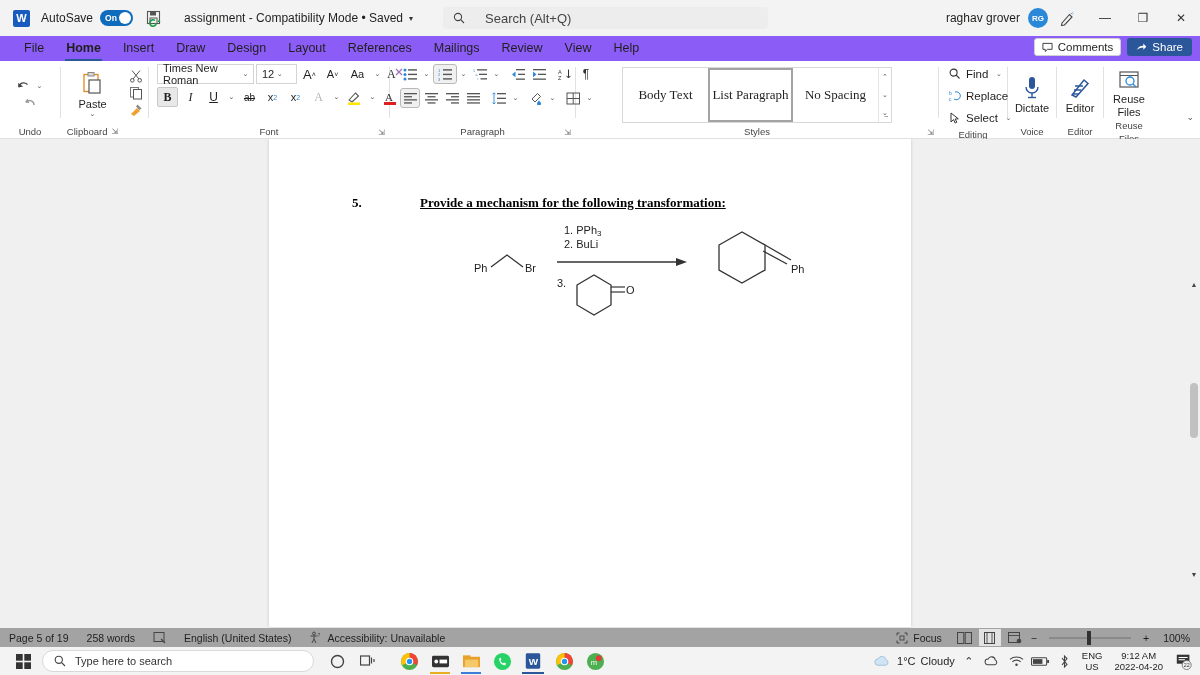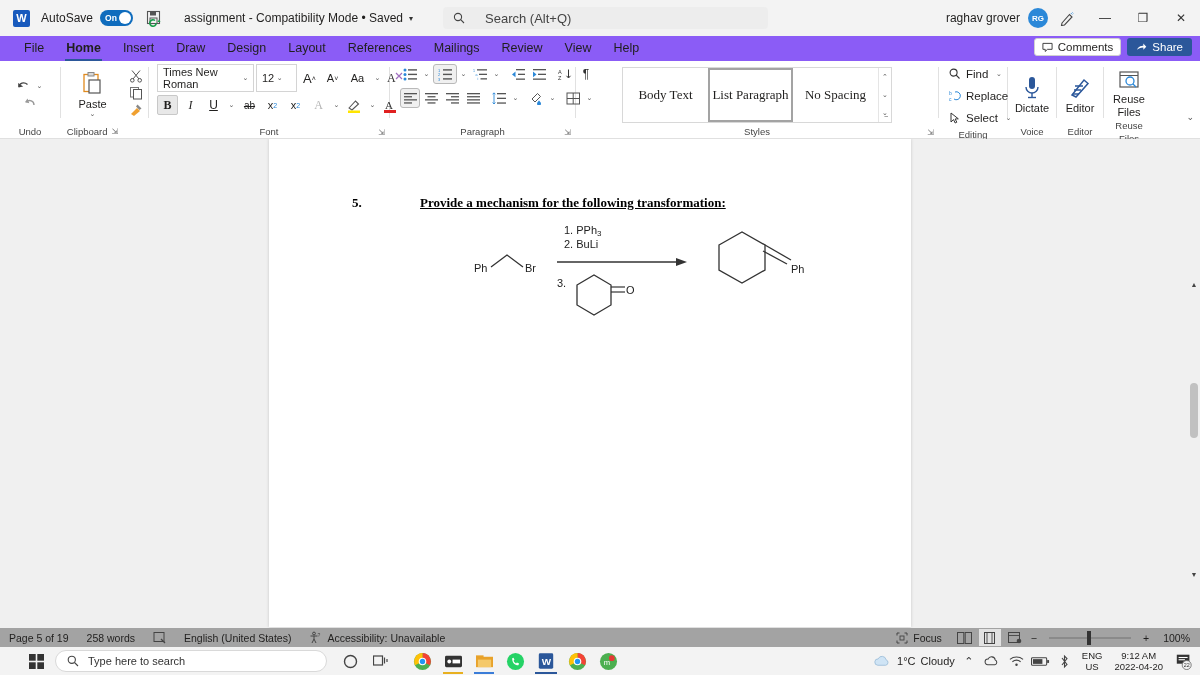--- a/index.html
+++ b/index.html
@@ -90,21 +90,21 @@
          padding: 2px 4px; border-radius: 3px; cursor: default; }
   .btn-lbl { font-size: 11px; color: #201f1e; margin-top: 1px; text-align: center; line-height: 12px; }
   .ico { display: flex; align-items: center; justify-content: center; }
 
   .undo-col { display: flex; flex-direction: column; gap: 2px; align-items: center; }
   .undo-row { display: flex; align-items: center; gap: 2px; }
 
   
   .fontrow1, .fontrow2 { display: flex; align-items: center; gap: 2px; }
   .font-name-box, .font-size-box {
-    border: 1px solid #d4d4d4; background: #fff; height: 28px; font-size: 11px;
+    border: 1px solid #d4d4d4; background: #fff; height: 20px; font-size: 11px;
     display: flex; align-items: center; padding: 0 3px 0 5px; color: #201f1e;
   }
   .font-name-box { width: 97px; justify-content: space-between; }
   .font-size-box { width: 41px; }
   .sq { width: 21px; height: 20px; display: flex; align-items: center; justify-content: center;
         font-size: 12px; color: #201f1e; border-radius: 2px; }
   .sq.active { background: #e8e8e8; border: 1px solid #c8c8c8; }
   .sq.dim { color: #b4b4b4; }
   .chev { font-size: 7px; color: #555; width: 11px; text-align: center; }
 
@@ -169,21 +169,21 @@
   }
   .sb-item { display: flex; align-items: center; gap: 5px; padding: 0 9px; white-space: nowrap; }
   .sb-right { position: absolute; right: 4px; display: flex; align-items: center; gap: 3px; }
   .view-btn { width: 22px; height: 17px; display:flex; align-items:center; justify-content:center; }
   .view-btn.active { background: #e2e2e2; }
   .zoom-track { width: 82px; height: 2px; background: #8a8a8a; position: relative; margin: 0 7px; }
   .zoom-thumb { position: absolute; left: 38px; top: -6px; width: 4px; height: 14px; background: #333; }
 
   
   .taskbar {
-    position: absolute; left: 17px; right: 0; bottom: 0; height: 28px; background: #f3f3f3;
+    position: absolute; left: 4px; right: 0; bottom: 0; height: 28px; background: #f3f3f3;
     display: flex; align-items: center; margin-top: 16px;
   }
   .start-btn { width: 38px; height: 28px; display: flex; align-items: center; justify-content: center; }
   .tb-search {
     width: 272px; height: 22px; background: #fff; border-radius: 11px; display: flex;
     align-items: center; padding-left: 11px; gap: 9px; font-size: 11px; color: #333;
     border: 1px solid #d9d9d9;
   }
   .tb-icons { display: flex; align-items: center; gap: 5px; margin-left: 10px; }
   .tb-icon { width: 26px; height: 26px; display: flex; align-items: center; justify-content: center; position: relative;}

